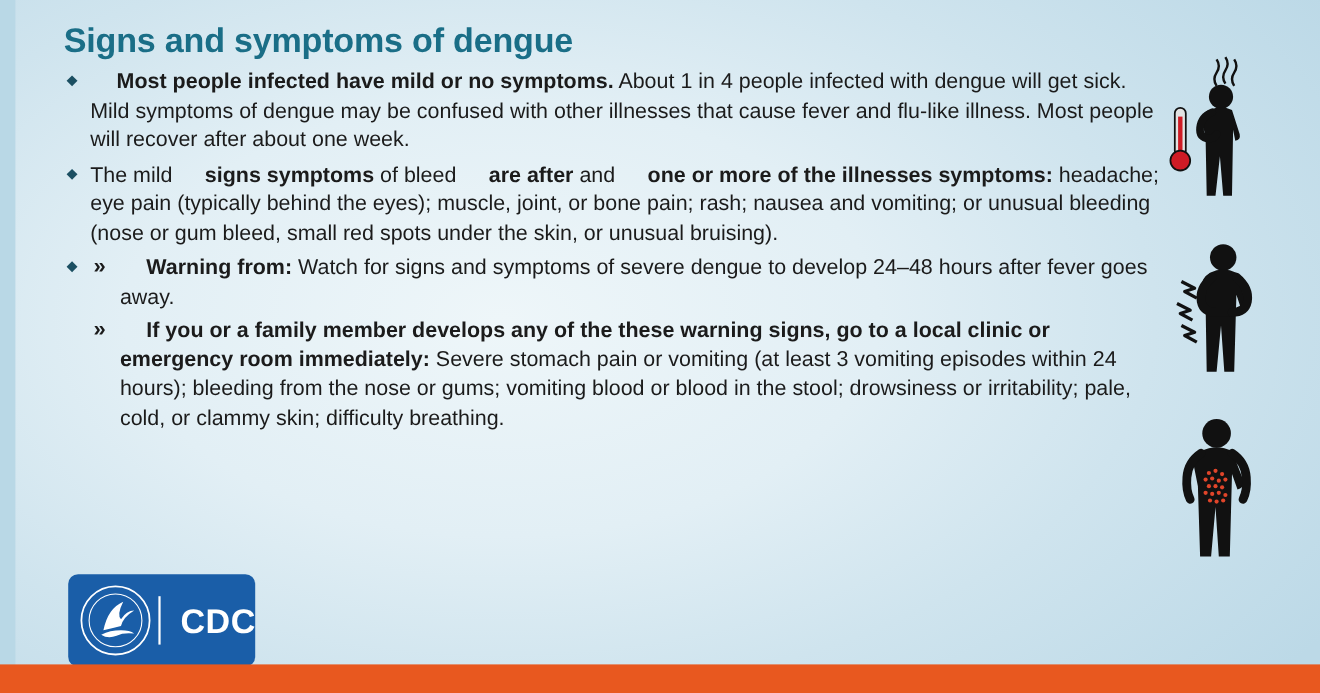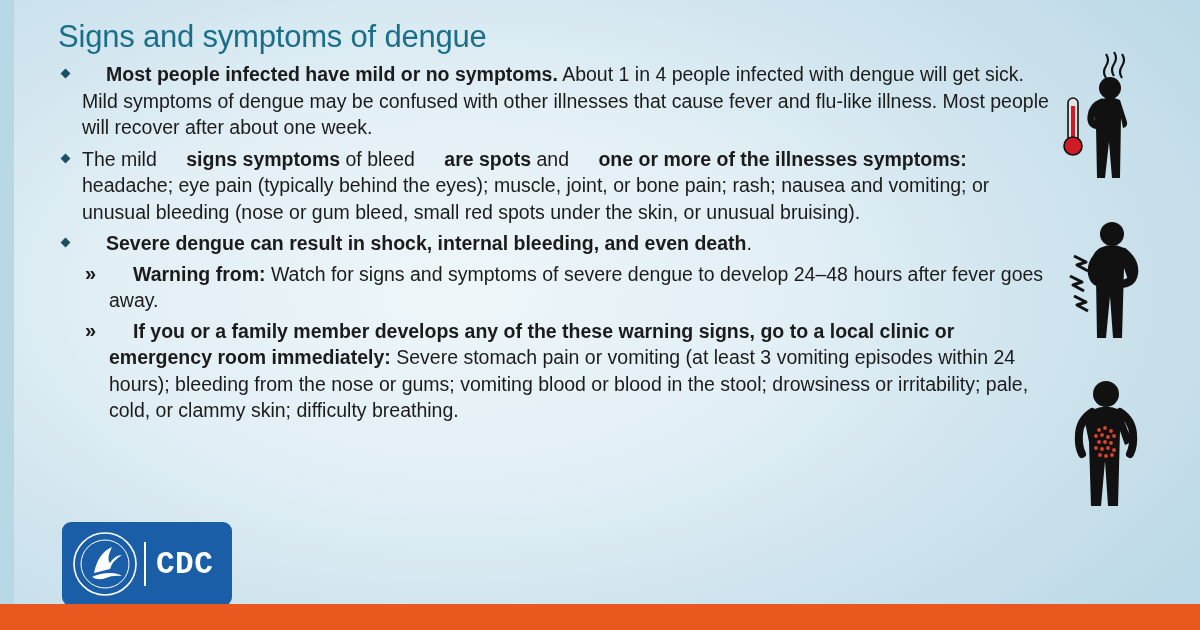--- a/index.html
+++ b/index.html
@@ -41,21 +41,21 @@
     position: absolute;
     left: 58px;
     top: 18px;
     width: 1000px;
   }
   h1.title {
     margin: 0 0 6px 0;
     font-size: 31px;
     line-height: 1.2;
     color: #1a6e87;
-    font-weight: normal;
+    font-weight: bold;
     letter-spacing: -0.2px;
   }
   ul.bullets {
     list-style: none;
     margin: 0;
     padding: 0;
     width: 1000px;
   }
   ul.bullets > li {
     position: relative;
@@ -134,24 +134,25 @@
     padding: 0 10px;
   }
   .hhs-seal {
     width: 66px;
     height: 66px;
     position: relative;
     flex: 0 0 auto;
   }
   .cdc-word {
     color: #ffffff;
-    font-family: Liberation Mono, monospace;
+    font-family: Liberation Sans, sans-serif;
     font-weight: bold;
     font-size: 31px;
     letter-spacing: 0.5px;
+    margin-left: 8px;
     line-height: 1;
   }
   .cdc-word-wrap {
     border-left: 2px solid #ffffff;
     padding-left: 10px;
     margin-left: 6px;
     height: 44px;
     display: flex;
     align-items: center;
   }
@@ -169,29 +170,26 @@
       <li>
         <span class="dia"></span>
         <span class="text-line">
           <b>Most people infected have mild or no symptoms.</b><span> About 1 in 4 people infected with dengue will get sick. Mild symptoms of dengue may be confused with other illnesses that cause fever and flu-like illness. Most people will recover after about one week.</span>
         </span>
       </li>
 
       <li>
         <span class="dia"></span>
         <span class="text-line">
-          <span>The mild </span><b>signs symptoms</b><span> of bleed </span><b>are spots</b><span> and </span><b>one or more of the illnesses symptoms:</b><span> headache; eye pain (typically behind the eyes); muscle, joint, or bone pain; rash; nausea and vomiting; or unusual bleeding (nose or gum bleed, small red spots under the skin, or unusual bruising).</span>
+          <span>The mild </span><b>signs symptoms</b><span> of bleed </span><b>are after</b><span> and </span><b>one or more of the illnesses symptoms:</b><span> headache; eye pain (typically behind the eyes); muscle, joint, or bone pain; rash; nausea and vomiting; or unusual bleeding (nose or gum bleed, small red spots under the skin, or unusual bruising).</span>
         </span>
       </li>
 
       <li>
         <span class="dia"></span>
-        <span class="text-line">
-          <b>Severe dengue can result in shock, internal bleeding, and even death</b><span>.</span>
-        </span>
 
         <ul class="sub">
           <li>
             <span class="guillemet">»</span>
             <span class="text-line">
               <b>Warning from:</b><span> Watch for signs and symptoms of severe dengue to develop 24–48 hours after fever goes away.</span>
             </span>
           </li>
           <li>
             <span class="guillemet">»</span>

